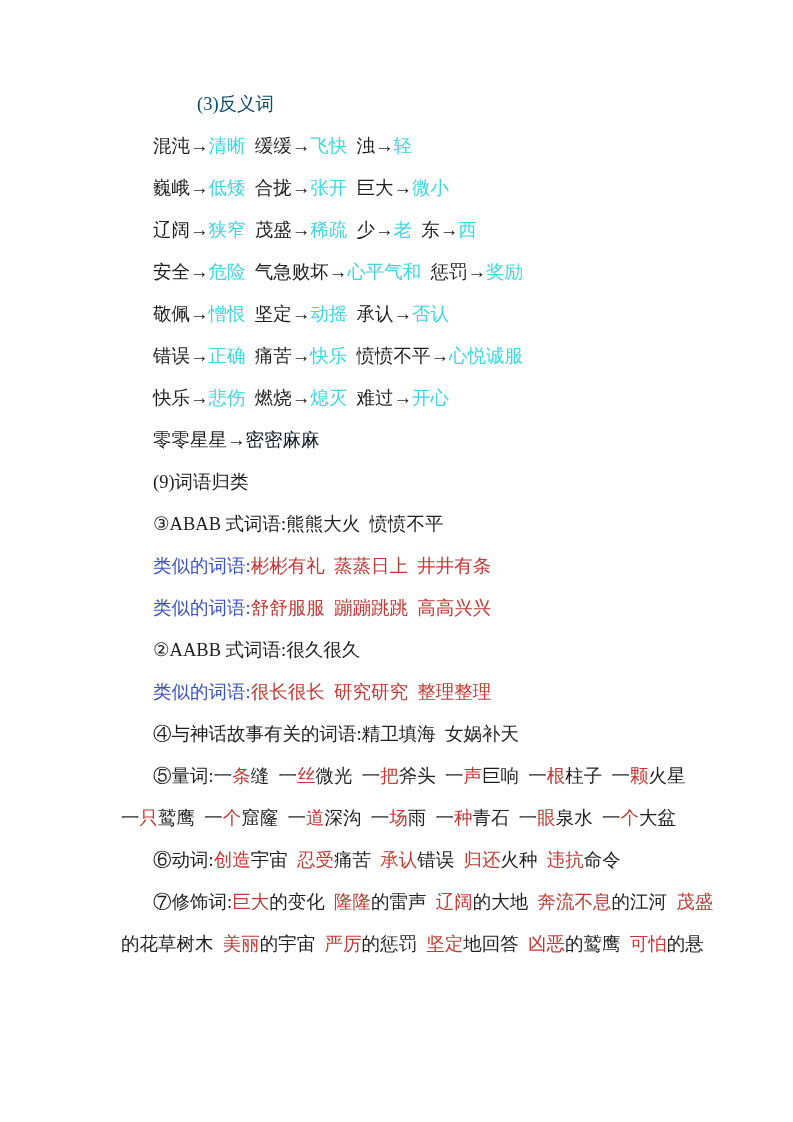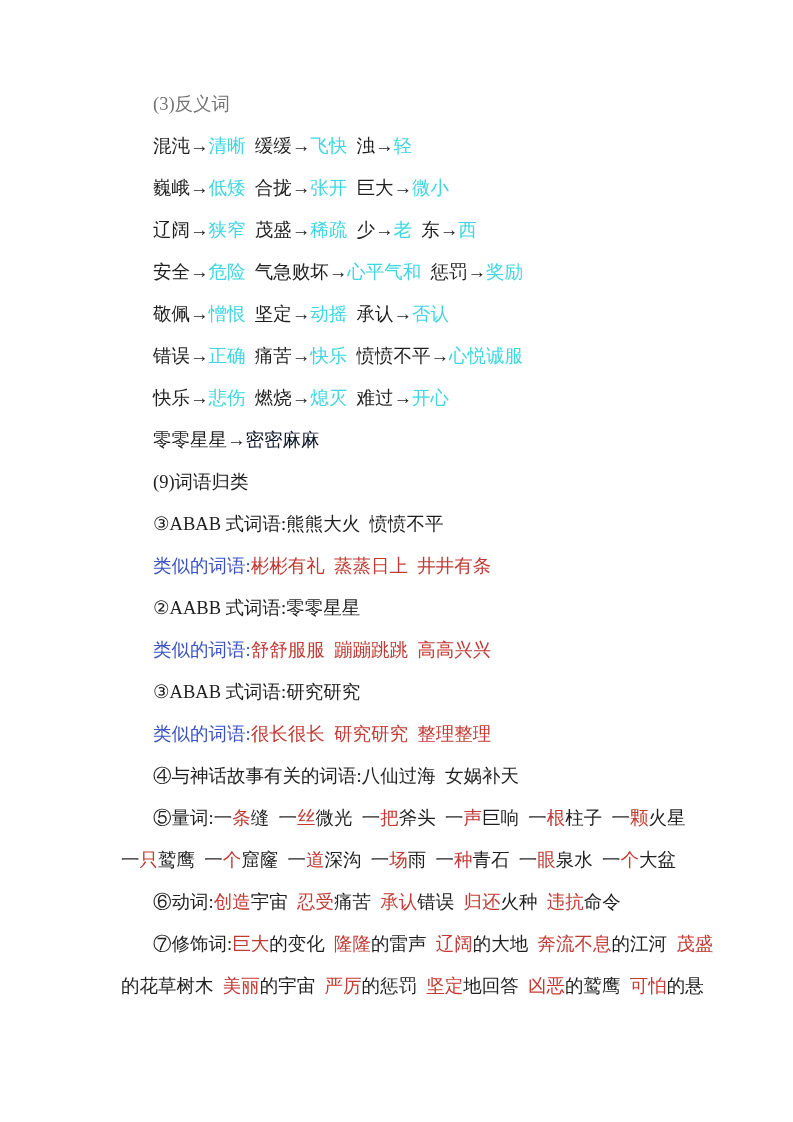--- a/index.html
+++ b/index.html
@@ -33,36 +33,35 @@
   .line.indent {
     text-indent: 32px;
   }
   .run { text-indent: 0; }
 </style>
 </head>
 <body>
 
 <div class="page" style="width: 793px; height: 1122px; background: rgb(255, 255, 255);">
   <div class="doc" id="doc">
-      <div class="line indent"><span class="run" style="color: #737373;">(3)反义词</span></div>
+      <div class="line indent"><span class="run" style="color: #0c4a6e; margin-left: 44px;">(3)反义词</span></div>
       <div class="line indent"><span class="run" style="color: rgb(31, 31, 31);">混沌→</span><span class="run" style="color: rgb(62, 214, 224);">清晰</span><span class="run" style="color: rgb(31, 31, 31);">  缓缓→</span><span class="run" style="color: rgb(62, 214, 224);">飞快</span><span class="run" style="color: rgb(31, 31, 31);">  浊→</span><span class="run" style="color: rgb(62, 214, 224);">轻</span></div>
       <div class="line indent"><span class="run" style="color: rgb(31, 31, 31);">巍峨→</span><span class="run" style="color: rgb(62, 214, 224);">低矮</span><span class="run" style="color: rgb(31, 31, 31);">  合拢→</span><span class="run" style="color: rgb(62, 214, 224);">张开</span><span class="run" style="color: rgb(31, 31, 31);">  巨大→</span><span class="run" style="color: rgb(62, 214, 224);">微小</span></div>
       <div class="line indent"><span class="run" style="color: rgb(31, 31, 31);">辽阔→</span><span class="run" style="color: rgb(62, 214, 224);">狭窄</span><span class="run" style="color: rgb(31, 31, 31);">  茂盛→</span><span class="run" style="color: rgb(62, 214, 224);">稀疏</span><span class="run" style="color: rgb(31, 31, 31);">  少→</span><span class="run" style="color: rgb(62, 214, 224);">老</span><span class="run" style="color: rgb(31, 31, 31);">  东→</span><span class="run" style="color: rgb(62, 214, 224);">西</span></div>
       <div class="line indent"><span class="run" style="color: rgb(31, 31, 31);">安全→</span><span class="run" style="color: rgb(62, 214, 224);">危险</span><span class="run" style="color: rgb(31, 31, 31);">  气急败坏→</span><span class="run" style="color: rgb(62, 214, 224);">心平气和</span><span class="run" style="color: rgb(31, 31, 31);">  惩罚→</span><span class="run" style="color: rgb(62, 214, 224);">奖励</span></div>
       <div class="line indent"><span class="run" style="color: rgb(31, 31, 31);">敬佩→</span><span class="run" style="color: rgb(62, 214, 224);">憎恨</span><span class="run" style="color: rgb(31, 31, 31);">  坚定→</span><span class="run" style="color: rgb(62, 214, 224);">动摇</span><span class="run" style="color: rgb(31, 31, 31);">  承认→</span><span class="run" style="color: rgb(62, 214, 224);">否认</span></div>
       <div class="line indent"><span class="run" style="color: rgb(31, 31, 31);">错误→</span><span class="run" style="color: rgb(62, 214, 224);">正确</span><span class="run" style="color: rgb(31, 31, 31);">  痛苦→</span><span class="run" style="color: rgb(62, 214, 224);">快乐</span><span class="run" style="color: rgb(31, 31, 31);">  愤愤不平→</span><span class="run" style="color: rgb(62, 214, 224);">心悦诚服</span></div>
       <div class="line indent"><span class="run" style="color: rgb(31, 31, 31);">快乐→</span><span class="run" style="color: rgb(62, 214, 224);">悲伤</span><span class="run" style="color: rgb(31, 31, 31);">  燃烧→</span><span class="run" style="color: rgb(62, 214, 224);">熄灭</span><span class="run" style="color: rgb(31, 31, 31);">  难过→</span><span class="run" style="color: rgb(62, 214, 224);">开心</span></div>
       <div class="line indent"><span class="run" style="color: rgb(31, 31, 31); font-family: Liberation Serif, serif;">零零星星→</span><span class="run" style="color: #0f172a;">密密麻麻</span></div>
       <div class="line indent"><span class="run" style="color: rgb(31, 31, 31);">(9)词语归类</span></div>
       <div class="line indent"><span class="run" style="color: rgb(31, 31, 31);">③ABAB 式词语:熊熊大火  愤愤不平</span></div>
       <div class="line indent"><span class="run" style="color: rgb(58, 82, 196);">类似的词语:</span><span class="run" style="color: rgb(194, 58, 51);">彬彬有礼  蒸蒸日上  井井有条</span></div>
-      <div class="line indent"><span class="run" style="color: rgb(31, 31, 31);">②AABB 式词语:零零星星</span></div>
       <div class="line indent"><span class="run" style="color: rgb(58, 82, 196);">类似的词语:</span><span class="run" style="color: rgb(194, 58, 51);">舒舒服服  蹦蹦跳跳  高高兴兴</span></div>
-      <div class="line indent"><span class="run" style="color: rgb(31, 31, 31);">③ABAB 式词语:研究研究</span></div>
+      <div class="line indent"><span class="run" style="color: rgb(31, 31, 31);">②AABB 式词语:很久很久</span></div>
       <div class="line indent"><span class="run" style="color: rgb(58, 82, 196);">类似的词语:</span><span class="run" style="color: rgb(194, 58, 51);">很长很长  研究研究  整理整理</span></div>
-      <div class="line indent"><span class="run" style="color: rgb(31, 31, 31);">④与神话故事有关的词语:八仙过海  女娲补天</span></div>
+      <div class="line indent"><span class="run" style="color: rgb(31, 31, 31);">④与神话故事有关的词语:精卫填海  女娲补天</span></div>
       <div class="line indent"><span class="run" style="color: rgb(31, 31, 31);">⑤量词:一</span><span class="run" style="color: rgb(194, 58, 51);">条</span><span class="run" style="color: rgb(31, 31, 31);">缝  一</span><span class="run" style="color: rgb(194, 58, 51);">丝</span><span class="run" style="color: rgb(31, 31, 31);">微光  一</span><span class="run" style="color: rgb(194, 58, 51);">把</span><span class="run" style="color: rgb(31, 31, 31);">斧头  一</span><span class="run" style="color: rgb(194, 58, 51);">声</span><span class="run" style="color: rgb(31, 31, 31);">巨响  一</span><span class="run" style="color: rgb(194, 58, 51);">根</span><span class="run" style="color: rgb(31, 31, 31);">柱子  一</span><span class="run" style="color: rgb(194, 58, 51);">颗</span><span class="run" style="color: rgb(31, 31, 31);">火星</span></div>
       <div class="line"><span class="run" style="color: rgb(31, 31, 31);">一</span><span class="run" style="color: rgb(194, 58, 51);">只</span><span class="run" style="color: rgb(31, 31, 31);">鹫鹰  一</span><span class="run" style="color: rgb(194, 58, 51);">个</span><span class="run" style="color: rgb(31, 31, 31);">窟窿  一</span><span class="run" style="color: rgb(194, 58, 51);">道</span><span class="run" style="color: rgb(31, 31, 31);">深沟  一</span><span class="run" style="color: rgb(194, 58, 51);">场</span><span class="run" style="color: rgb(31, 31, 31);">雨  一</span><span class="run" style="color: rgb(194, 58, 51);">种</span><span class="run" style="color: rgb(31, 31, 31);">青石  一</span><span class="run" style="color: rgb(194, 58, 51);">眼</span><span class="run" style="color: rgb(31, 31, 31);">泉水  一</span><span class="run" style="color: rgb(194, 58, 51);">个</span><span class="run" style="color: rgb(31, 31, 31);">大盆</span></div>
       <div class="line indent"><span class="run" style="color: rgb(31, 31, 31);">⑥动词:</span><span class="run" style="color: rgb(194, 58, 51);">创造</span><span class="run" style="color: rgb(31, 31, 31);">宇宙  </span><span class="run" style="color: rgb(194, 58, 51);">忍受</span><span class="run" style="color: rgb(31, 31, 31);">痛苦  </span><span class="run" style="color: rgb(194, 58, 51);">承认</span><span class="run" style="color: rgb(31, 31, 31);">错误  </span><span class="run" style="color: rgb(194, 58, 51);">归还</span><span class="run" style="color: rgb(31, 31, 31);">火种  </span><span class="run" style="color: rgb(194, 58, 51);">违抗</span><span class="run" style="color: rgb(31, 31, 31);">命令</span></div>
       <div class="line indent"><span class="run" style="color: rgb(31, 31, 31);">⑦修饰词:</span><span class="run" style="color: rgb(194, 58, 51);">巨大</span><span class="run" style="color: rgb(31, 31, 31);">的变化  </span><span class="run" style="color: rgb(194, 58, 51);">隆隆</span><span class="run" style="color: rgb(31, 31, 31);">的雷声  </span><span class="run" style="color: rgb(194, 58, 51);">辽阔</span><span class="run" style="color: rgb(31, 31, 31);">的大地  </span><span class="run" style="color: rgb(194, 58, 51);">奔流不息</span><span class="run" style="color: rgb(31, 31, 31);">的江河  </span><span class="run" style="color: rgb(194, 58, 51);">茂盛</span></div>
       <div class="line"><span class="run" style="color: rgb(31, 31, 31);">的花草树木  </span><span class="run" style="color: rgb(194, 58, 51);">美丽</span><span class="run" style="color: rgb(31, 31, 31);">的宇宙  </span><span class="run" style="color: rgb(194, 58, 51);">严厉</span><span class="run" style="color: rgb(31, 31, 31);">的惩罚  </span><span class="run" style="color: rgb(194, 58, 51);">坚定</span><span class="run" style="color: rgb(31, 31, 31);">地回答  </span><span class="run" style="color: rgb(194, 58, 51);">凶恶</span><span class="run" style="color: rgb(31, 31, 31);">的鹫鹰  </span><span class="run" style="color: rgb(194, 58, 51);">可怕</span><span class="run" style="color: rgb(31, 31, 31);">的悬</span></div>
     </div>
 </div>
 
 </body></html>

